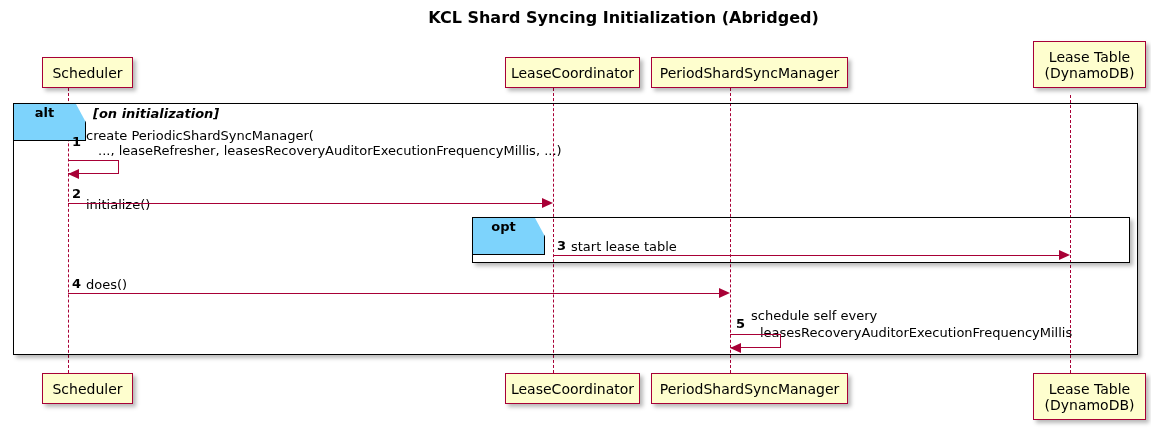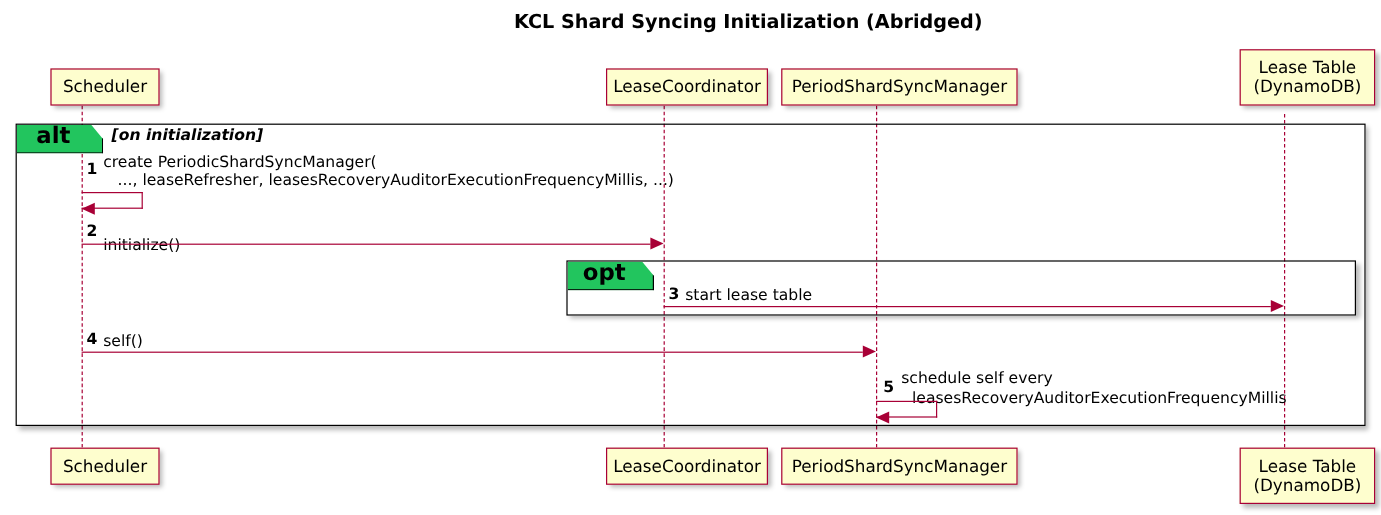--- a/index.html
+++ b/index.html
@@ -63,29 +63,29 @@
   .fragment {
     position: absolute;
     box-sizing: border-box;
     border: 1.5px solid #000000;
     background: transparent;
     box-shadow: 3px 3px 4px rgba(0,0,0,0.28);
   }
   .frag-tab {
     position: absolute;
     box-sizing: border-box;
-    background: #22c55e;
+    background: #7dd3fc;
     border-right: 1.5px solid #000000;
     border-bottom: 1.5px solid #000000;
-    font-size: 19px;
+    font-size: 13px;
     font-weight: bold;
     color: #000000;
     text-align: center;
     line-height: 18px;
-    height: 24px;
+    height: 37px;
     -webkit-clip-path: polygon(0 0, calc(100% - 10px) 0, 100% 50%, 100% 100%, 0 100%);
     clip-path: polygon(0 0, calc(100% - 10px) 0, 100% 50%, 100% 100%, 0 100%);
     padding-right: 10px;
   }
   .frag-guard {
     position: absolute;
     font-size: 13px;
     font-weight: bold;
     color: #000000;
     white-space: nowrap;
@@ -182,21 +182,21 @@
   <div class="msg-text" style="left:86px; top:197px;">initialize()</div>
   <div class="msg-line" style="left:68px; top:203px; width:474px;"></div>
   <div class="arrow-right" style="left:542px; top:198px;"></div>
 
   <div class="msg-num" style="left:557px; top:238px;">3</div>
   <div class="msg-text" style="left:571px; top:239px;">start lease table</div>
   <div class="msg-line" style="left:553px; top:255px; width:506px;"></div>
   <div class="arrow-right" style="left:1059px; top:250px;"></div>
 
   <div class="msg-num" style="left:72px; top:276px;">4</div>
-  <div class="msg-text" style="left:86px; top:277px;">self()</div>
+  <div class="msg-text" style="left:86px; top:277px;">does()</div>
   <div class="msg-line" style="left:68px; top:293px; width:651px;"></div>
   <div class="arrow-right" style="left:719px; top:288px;"></div>
 
   <div class="msg-num" style="left:736px; top:316px;">5</div>
   <div class="msg-text" style="left:751px; top:308px;">schedule self every</div>
   <div class="msg-text" style="left:760px; top:325px;">leasesRecoveryAuditorExecutionFrequencyMillis</div>
   <div class="self-loop" style="left:730px; top:334px; width:51px; height:14px;"></div>
   <div class="arrow-left" style="left:730px; top:343px;"></div>
 
   <div class="participant" style="left:23px; top:373px; width:91px; height:31px;">

